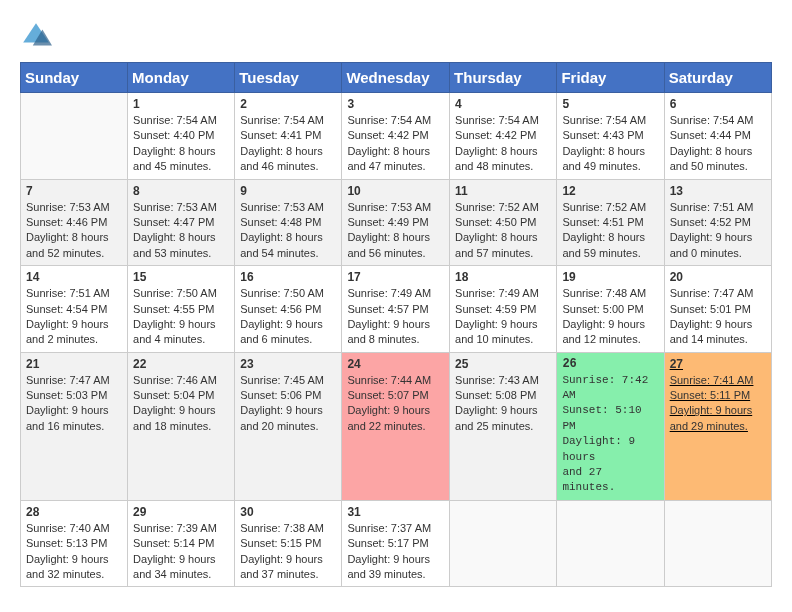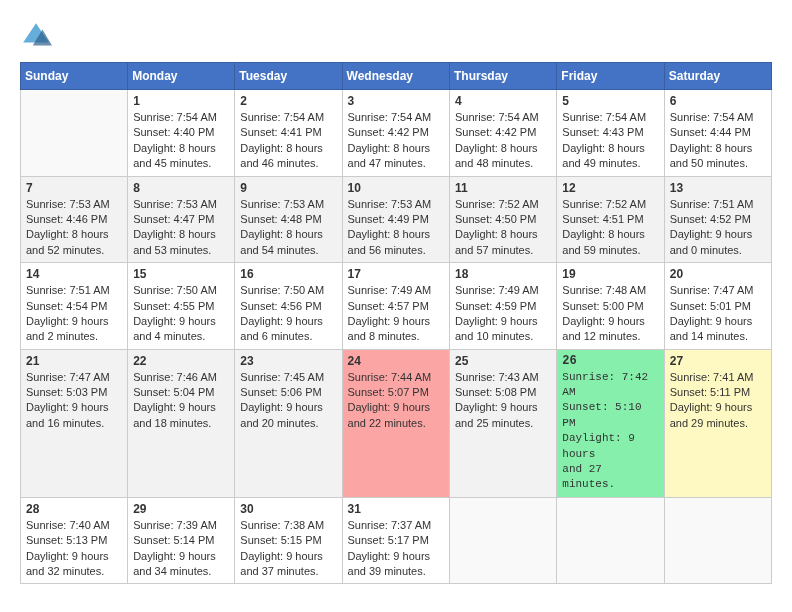--- a/index.html
+++ b/index.html
@@ -46,21 +46,21 @@
     .calendar {
       width: 100%;
       border-collapse: collapse;
       font-size: 11px;
     }
     .calendar th {
       background-color: #4472c4;
       color: #fff;
       padding: 6px 4px;
       text-align: left;
-      font-size: 12px;
+      font-size: 15px;
       font-weight: bold;
       border: 1px solid #3a5fa0;
     }
     .calendar td {
       border: 1px solid #ccc;
       vertical-align: top;
       padding: 4px 5px;
       width: 108px;
       min-height: 80px;
       background: #fff;
@@ -222,21 +222,21 @@
           <div class="day-info">Sunrise: 7:44 AM<br>Sunset: 5:07 PM<br>Daylight: 9 hours<br>and 22 minutes.</div>
         </td>
         <td style="background: rgb(242, 242, 242);">
           <span class="day-num">25</span>
           <div class="day-info">Sunrise: 7:43 AM<br>Sunset: 5:08 PM<br>Daylight: 9 hours<br>and 25 minutes.</div>
         </td>
         <td style="background: #86efac; font-family: Liberation Mono, monospace;">
           <span class="day-num">26</span>
           <div class="day-info">Sunrise: 7:42 AM<br>Sunset: 5:10 PM<br>Daylight: 9 hours<br>and 27 minutes.</div>
         </td>
-        <td style="background: #fef9c3;">
+        <td style="background: #fdba74; text-decoration: underline;">
           <span class="day-num">27</span>
           <div class="day-info">Sunrise: 7:41 AM<br>Sunset: 5:11 PM<br>Daylight: 9 hours<br>and 29 minutes.</div>
         </td>
       </tr>
       <tr>
         <td>
           <span class="day-num">28</span>
           <div class="day-info">Sunrise: 7:40 AM<br>Sunset: 5:13 PM<br>Daylight: 9 hours<br>and 32 minutes.</div>
         </td>
         <td>

